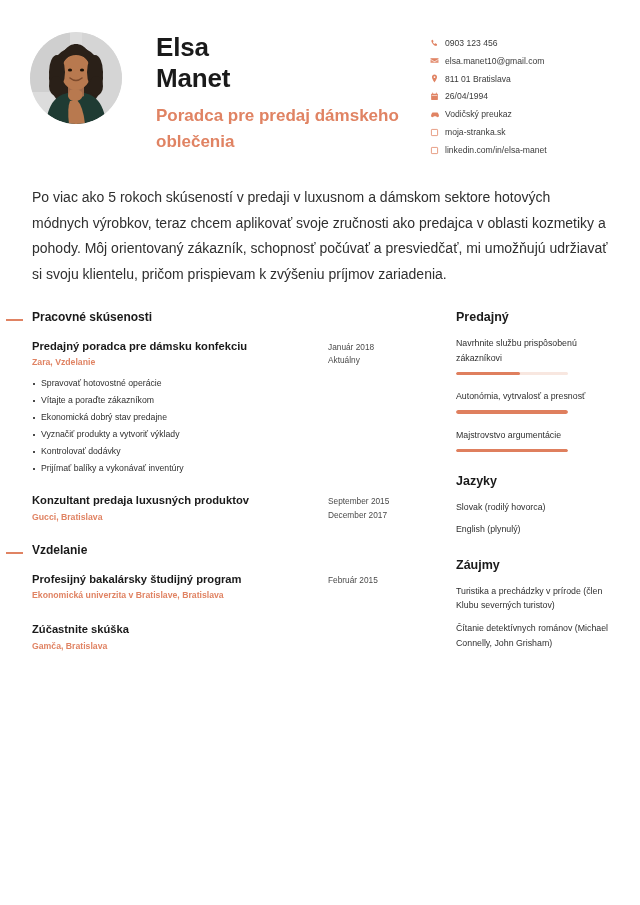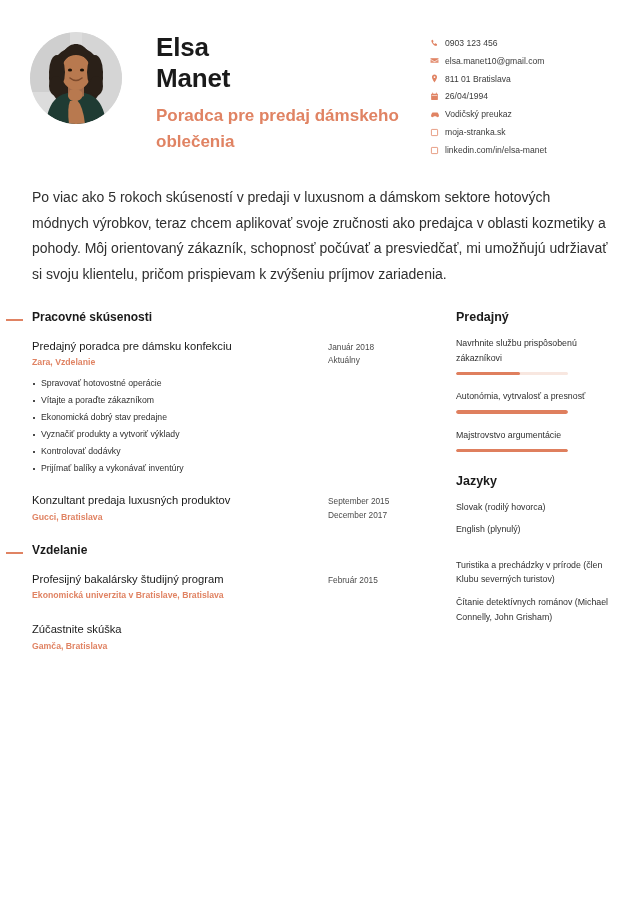--- a/index.html
+++ b/index.html
@@ -136,21 +136,21 @@
   
   .entry { margin-bottom: 20px; }
   .entry-top {
     display: flex;
     justify-content: space-between;
     align-items: flex-start;
   }
   .entry-main { flex: 1 1 auto; padding-right: 14px; }
   .entry-role {
     font-size: 11.2px;
-    font-weight: normal;
+    font-weight: bold;
     color: #1a1a1a;
     line-height: 1.3;
   }
   .entry-org {
     font-size: 8.7px;
     color: #e08363;
     font-weight: bold;
     margin-top: 4px;
     line-height: 1.35;
   }
@@ -443,20 +443,21 @@
         </div>
       </div>
 
       <div class="group-gap">
         <div class="sec-head-right">Jazyky</div>
         <div class="plain-item lang-item">Slovak (rodilý hovorca)</div>
         <div class="plain-item lang-item">English (plynulý)</div>
       </div>
 
       <div class="group-gap">
+        <div class="sec-head-right">Záujmy</div>
         <div class="plain-item">Turistika a prechádzky v prírode (člen Klubu severných turistov)</div>
         <div class="plain-item">Čítanie detektívnych románov (Michael Connelly, John Grisham)</div>
       </div>
 
     </div>
   </div>
 
 </div>
 
 </body></html>

